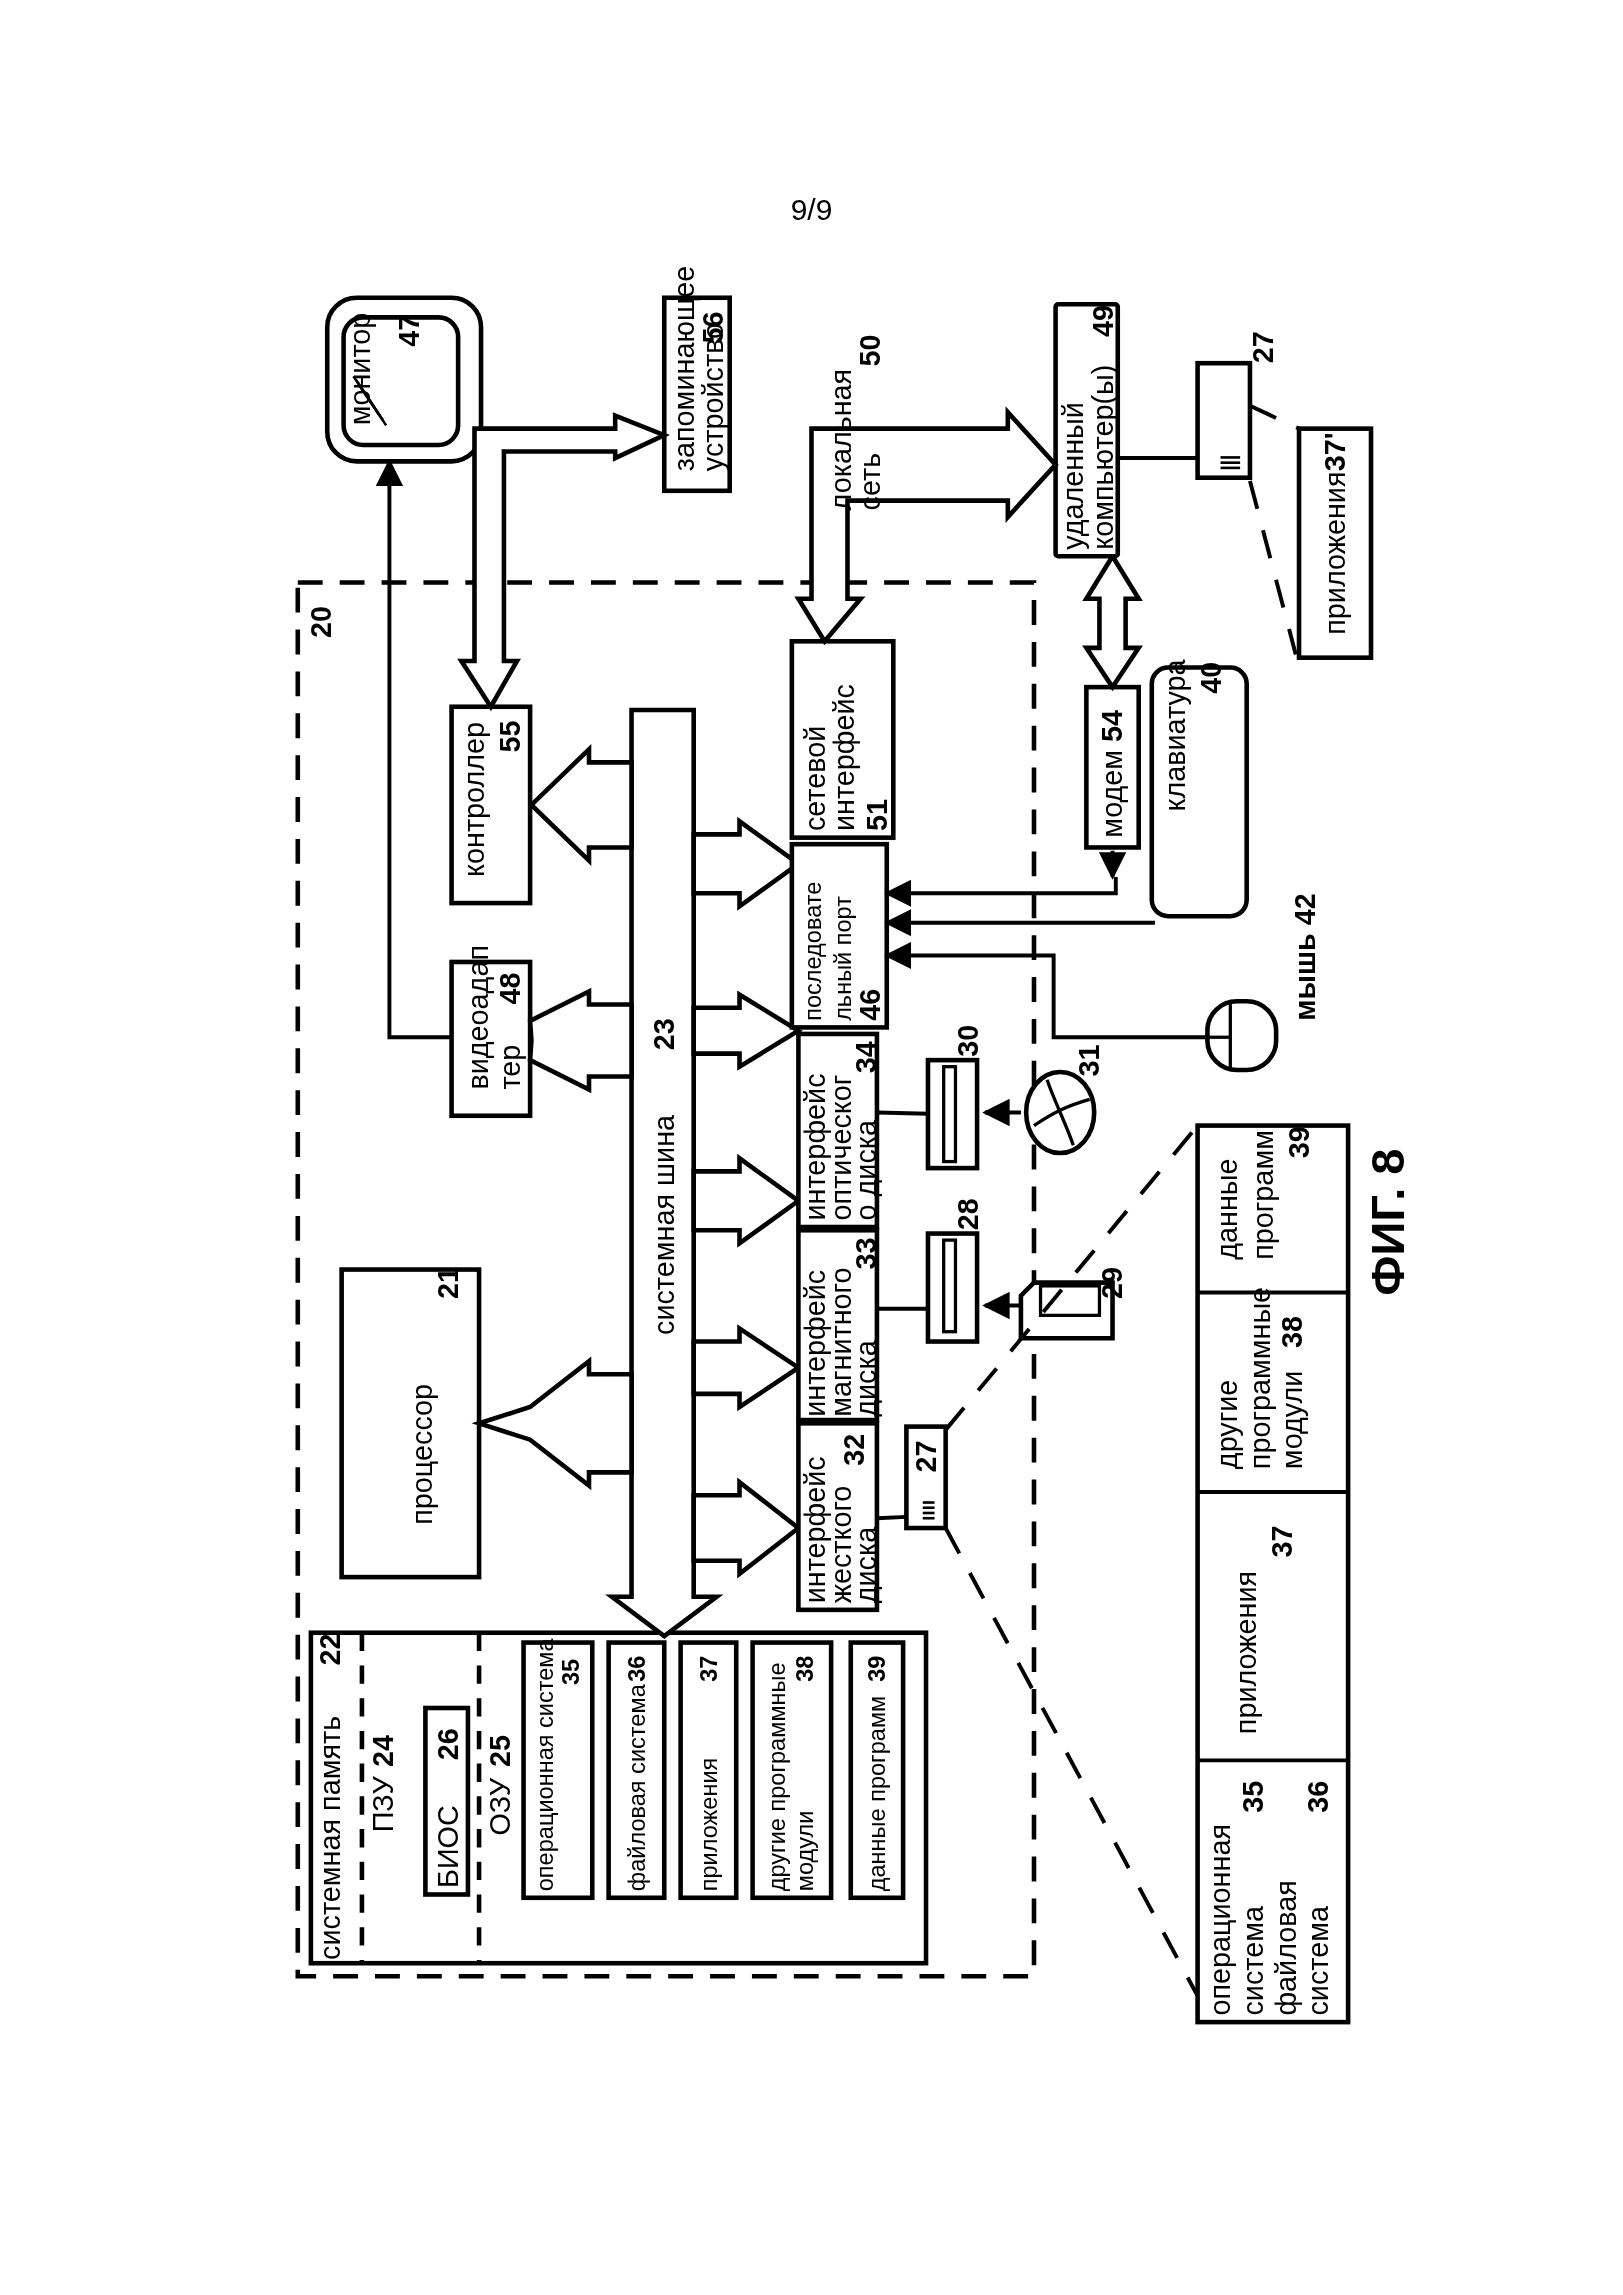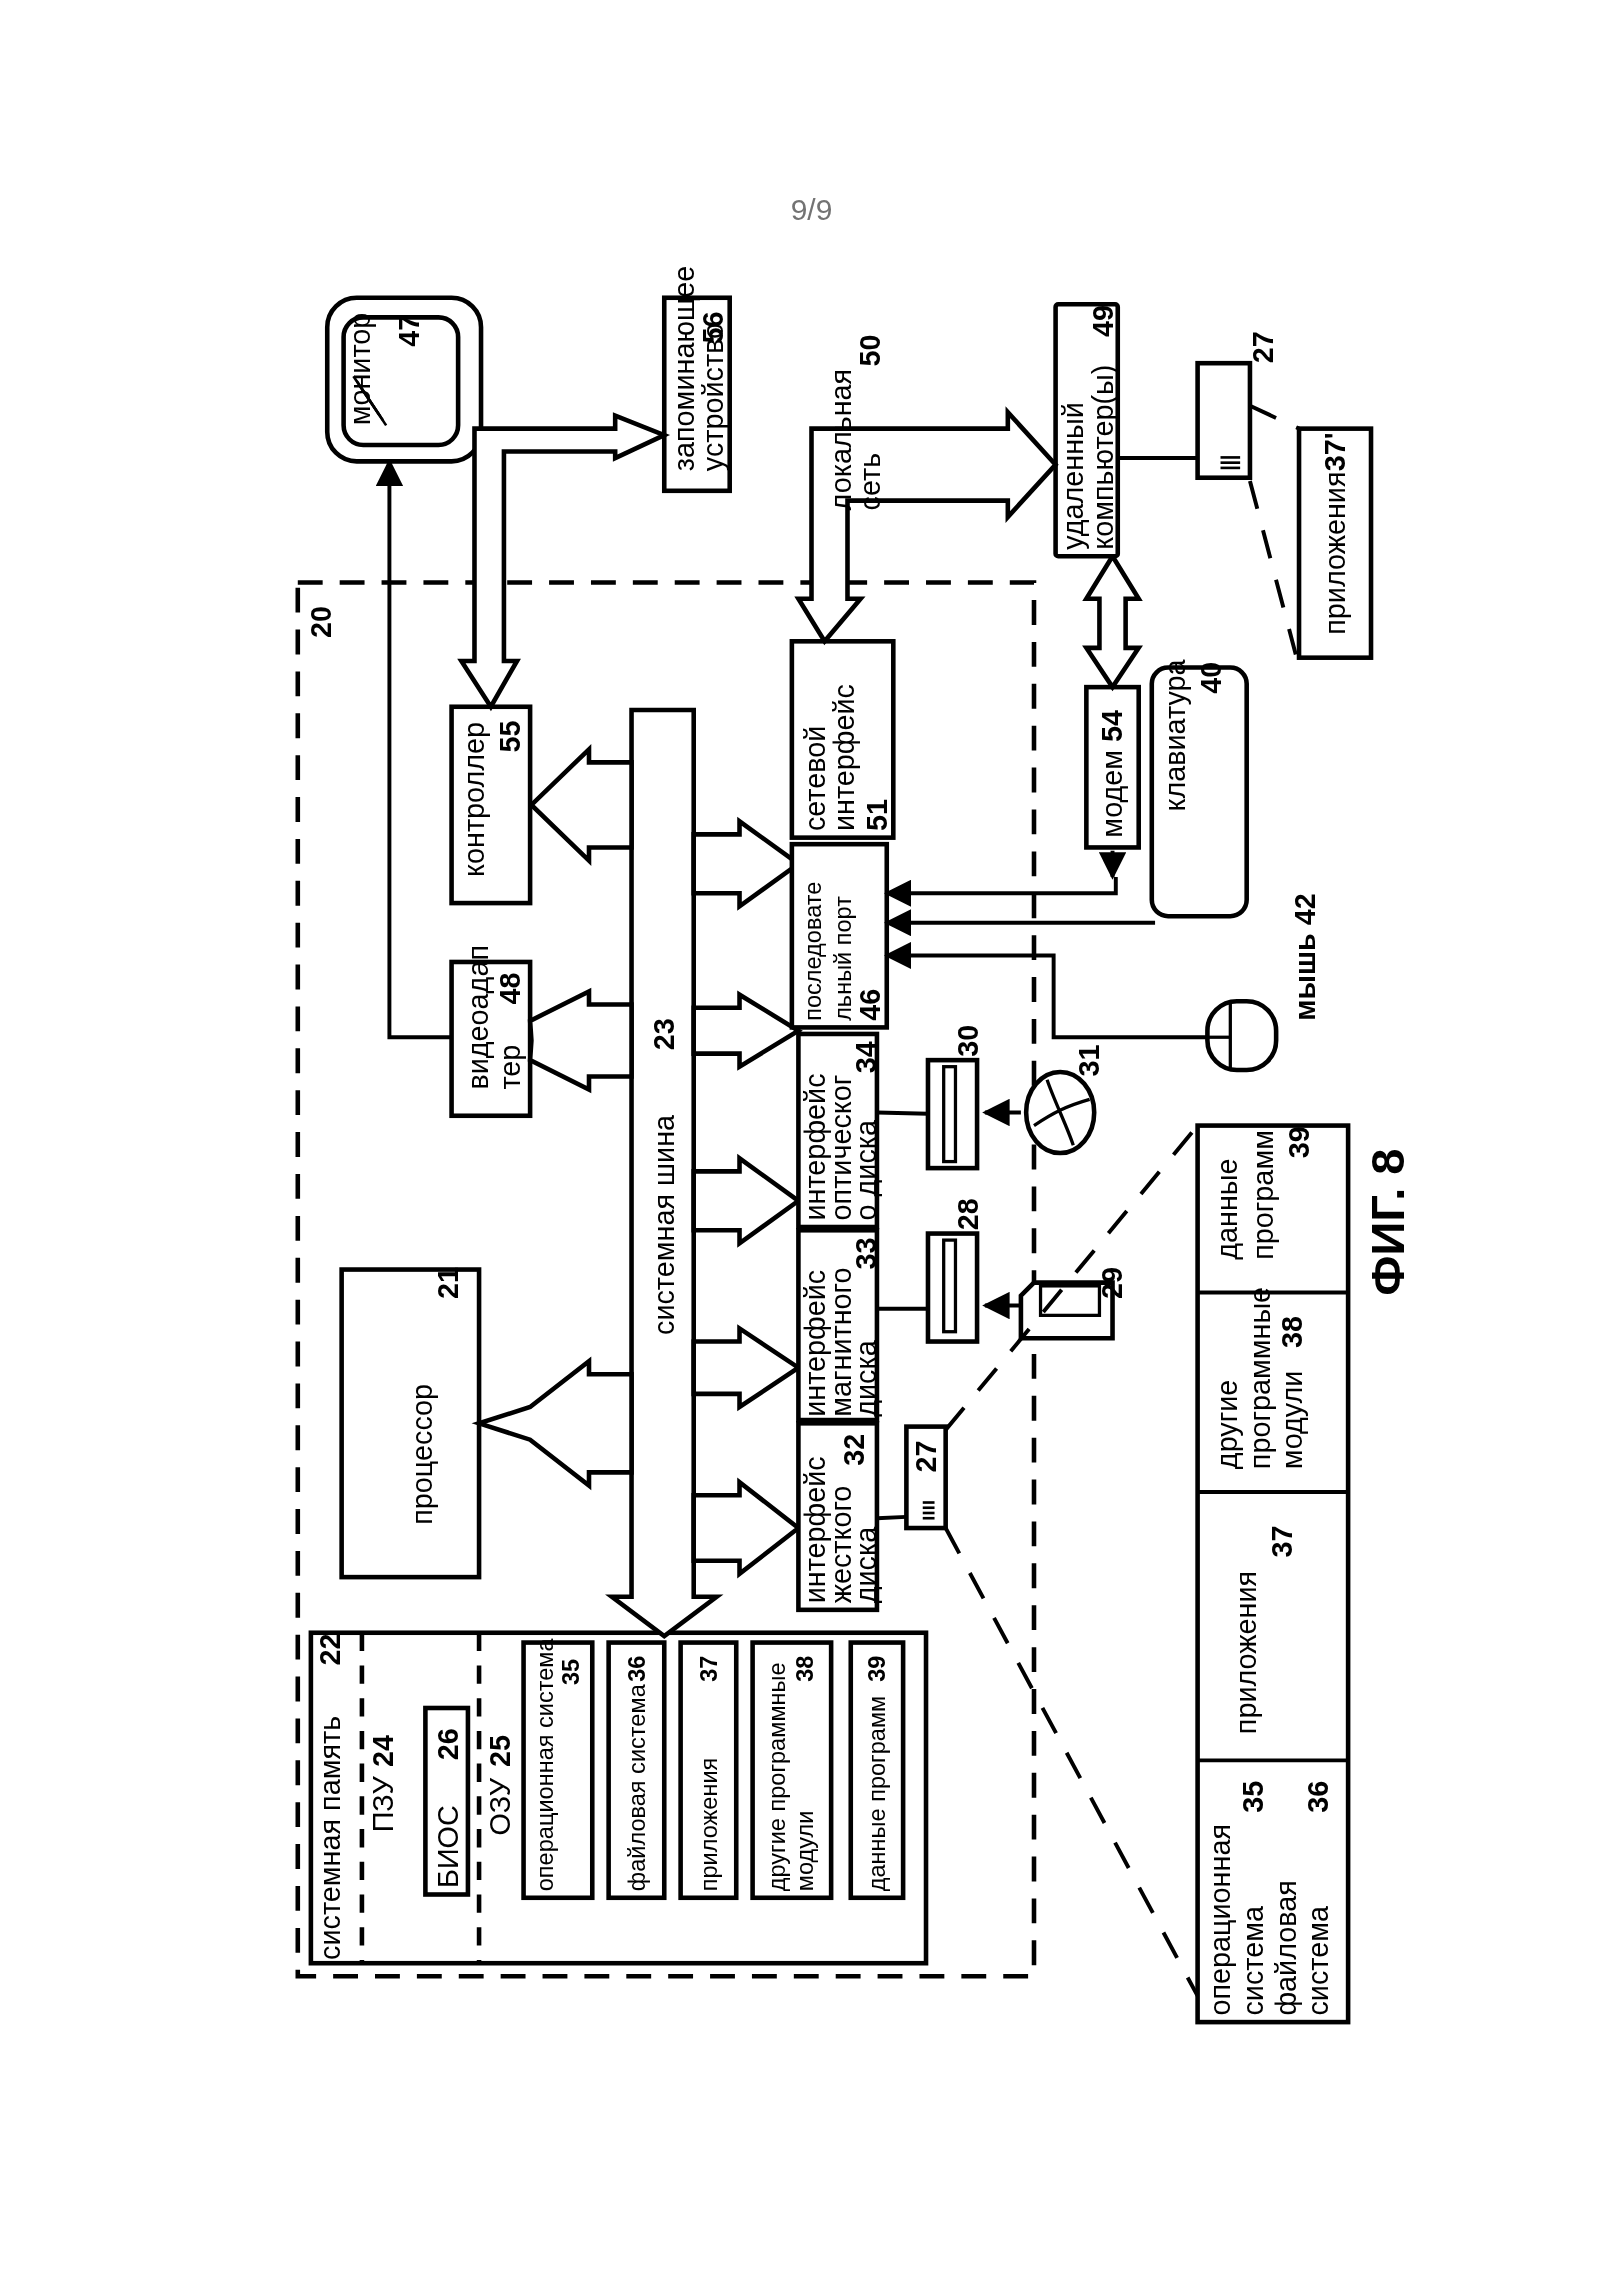--- a/index.html
+++ b/index.html
@@ -1,18 +1,18 @@
 <!DOCTYPE html>
 <html style="font-size:10.5px"><head>
 <meta charset="utf-8">
 <style>
   html, body { margin: 0; padding: 0; background: #ffffff; }
   body { width: 1623px; height: 2295px; position: relative; overflow: hidden; }
   #page-num { position: absolute; left: 0; width: 1623px; top: 193px; text-align: center;
-    font-family: "Liberation Sans", sans-serif; font-size: 30px; color: #737373; }
+    font-family: "Liberation Sans", sans-serif; font-size: 30px; color: #000000; }
   svg { position: absolute; left: 0; top: 0; }
   .box { fill: #fff; stroke: #000; stroke-width: 7; }
   .line { fill: none; stroke: #000; stroke-width: 6; }
   .dash { fill: none; stroke: #000; stroke-width: 7; stroke-dasharray: 38 26; }
   .dash2 { fill: none; stroke: #000; stroke-width: 6; stroke-dasharray: 44 34; }
   .barrow { fill: #fff; stroke: #000; stroke-width: 7; stroke-linejoin: miter; }
   .t { font-family: "Liberation Sans", sans-serif; fill: #000; }
   .lbl { font-size: 44px; }
   .lbl-s { font-size: 36px; }
   .num { font-size: 44px; font-weight: bold; }

